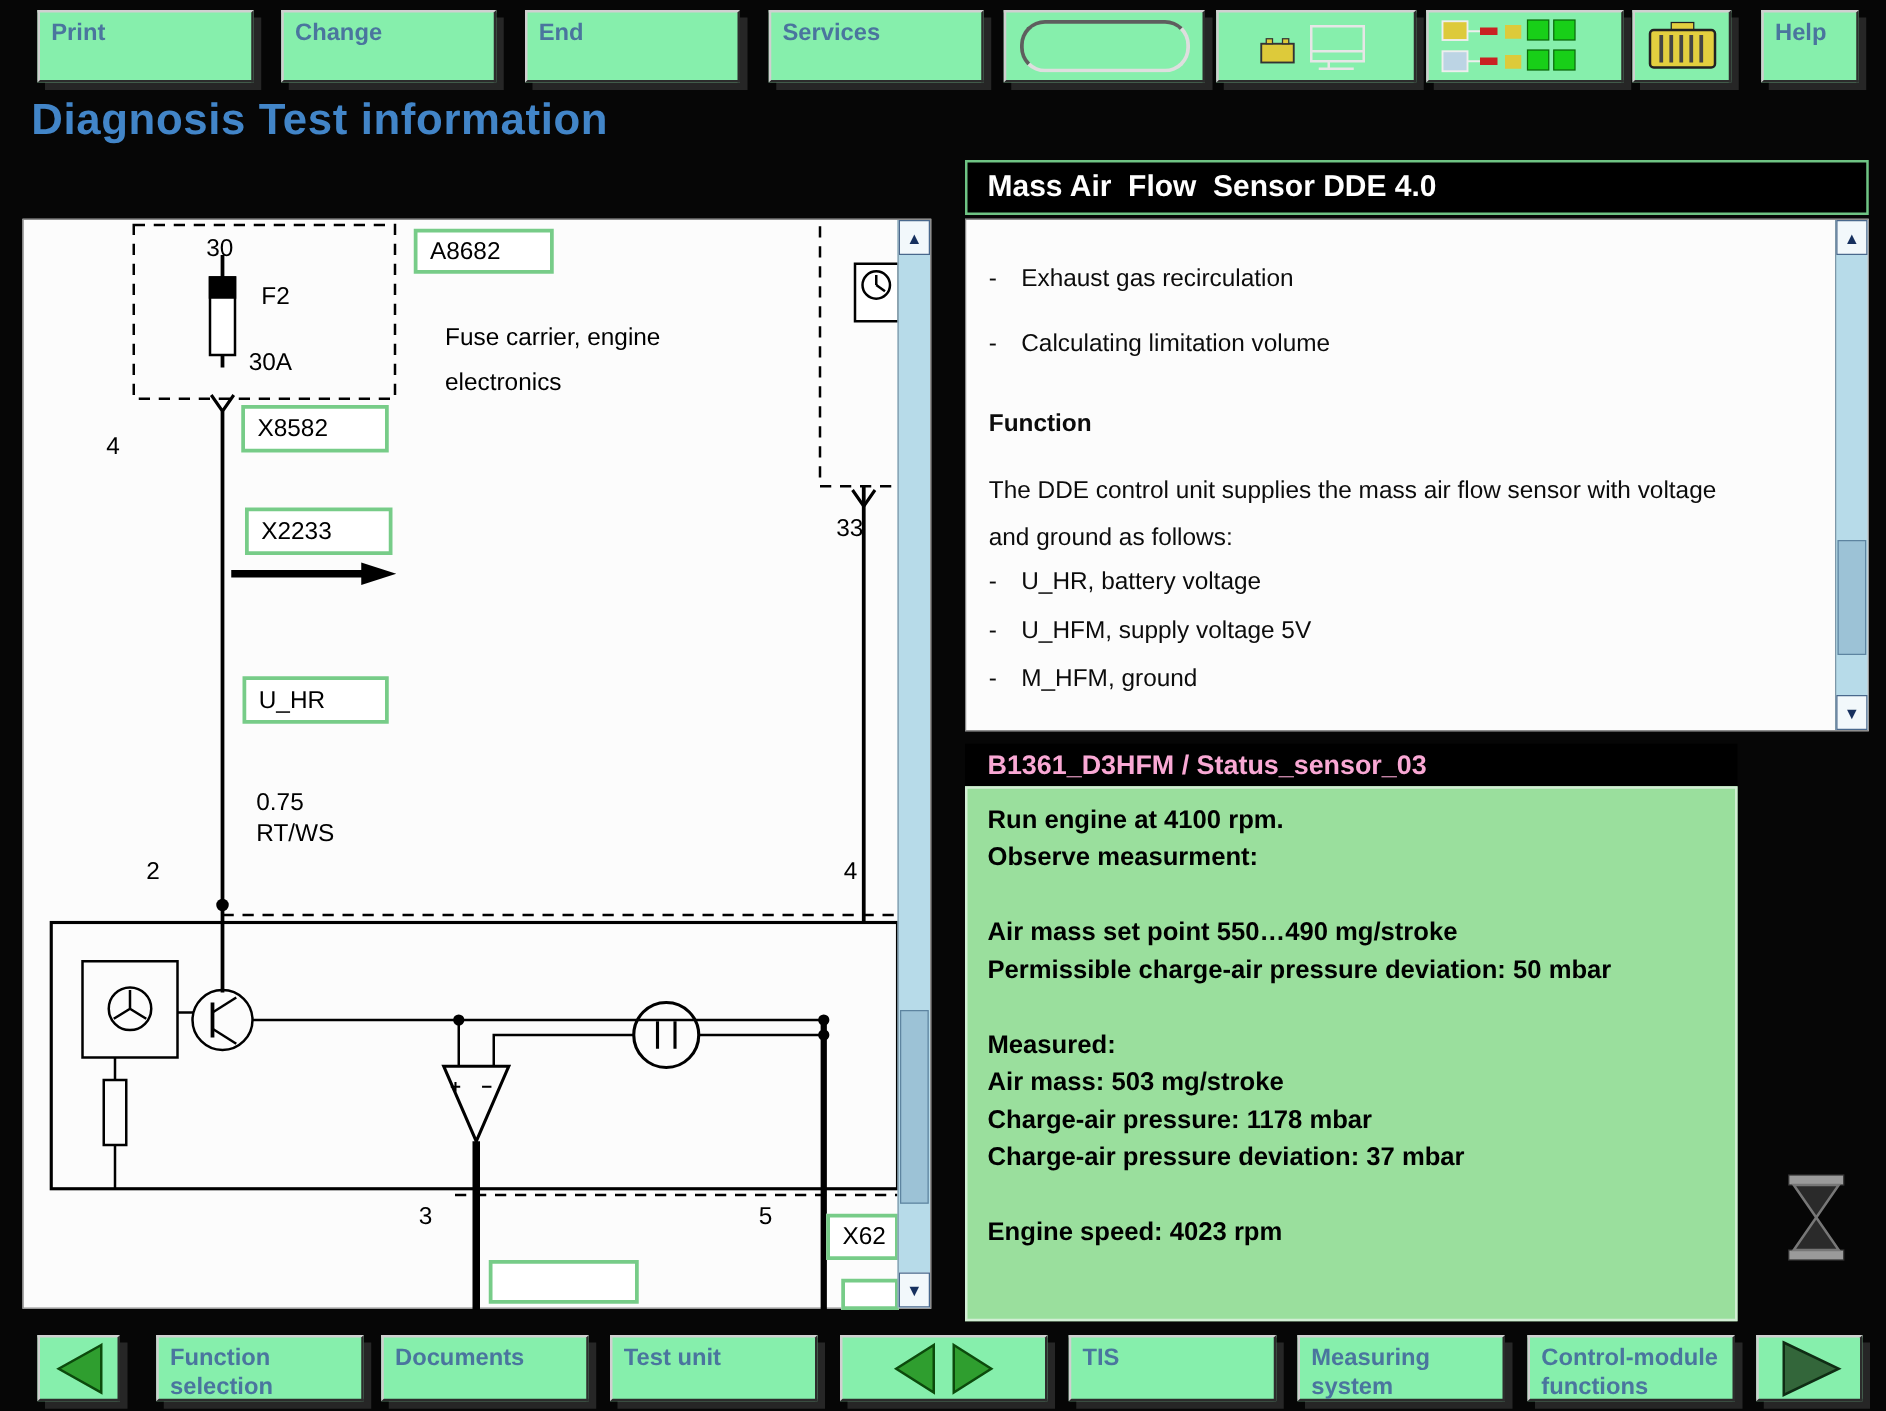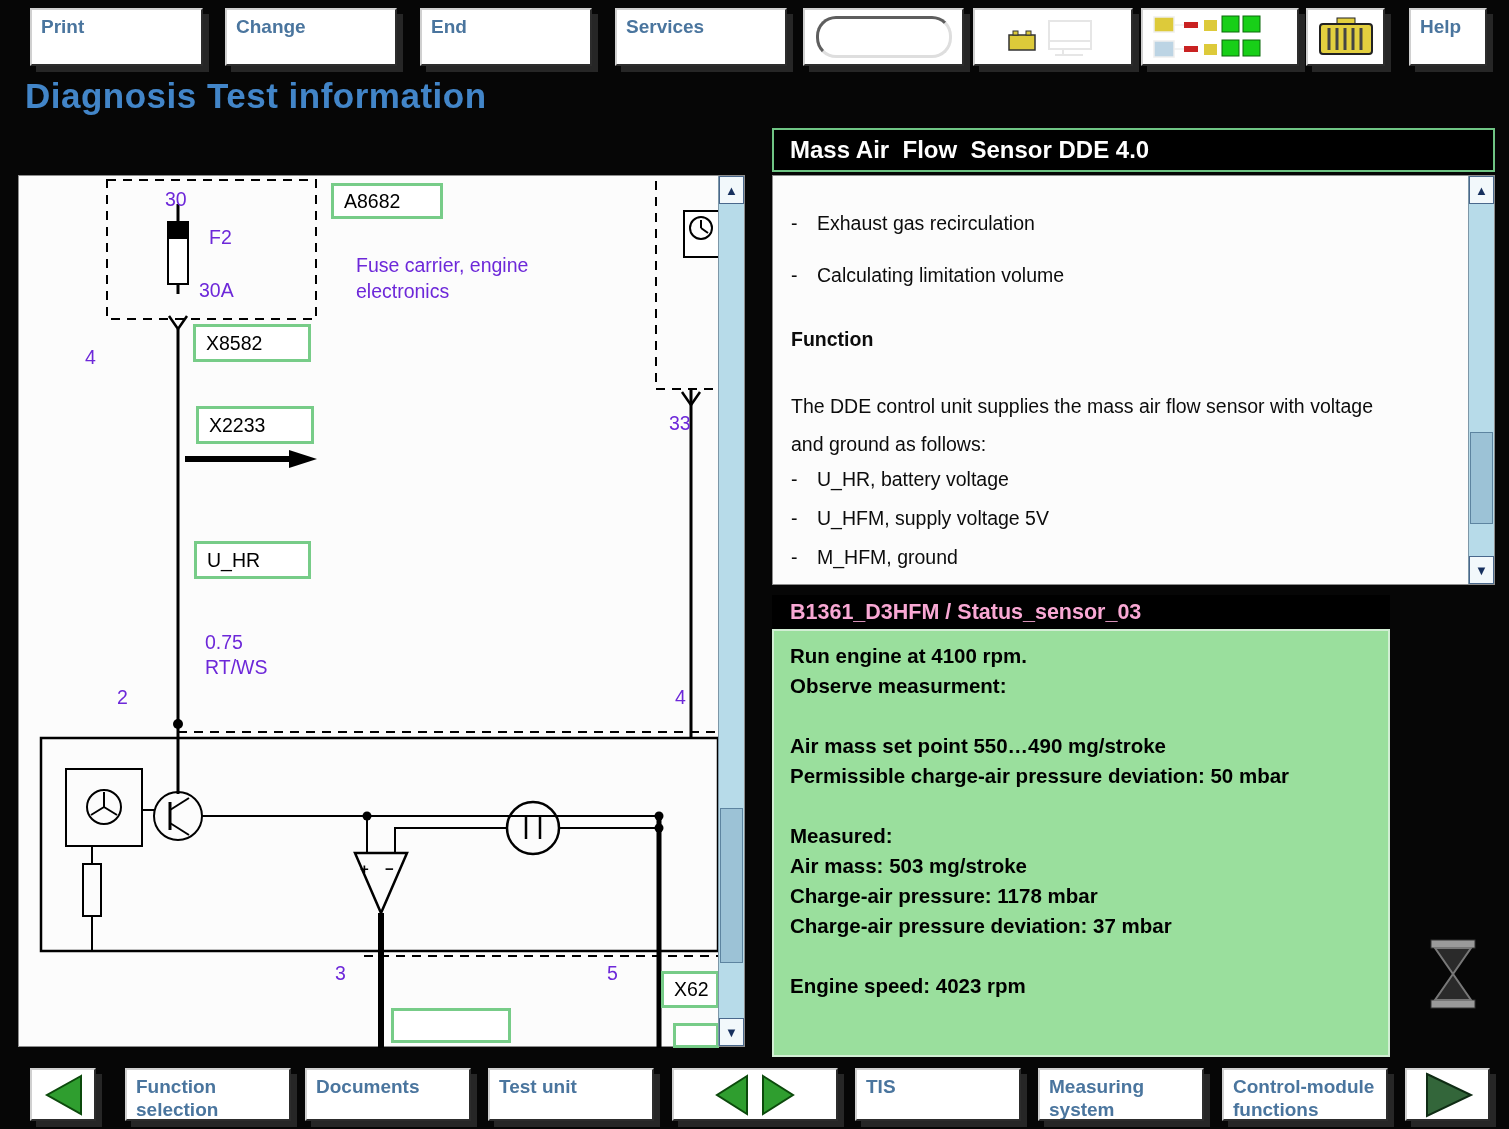--- a/index.html
+++ b/index.html
@@ -1,19 +1,19 @@
 <!DOCTYPE html>
 <html><head>
 <meta charset="utf-8">
 <style>
   html,body{margin:0;padding:0;background:#000;}
   #screen{position:relative;width:1509px;height:1129px;background:#060606;font-family:"Liberation Sans",sans-serif;overflow:hidden;}
 
   
-  .btn{position:absolute;background:#ffffff;
+  .btn{position:absolute;background:#86efac;
        border-top:2px solid #d0d0d0;border-left:2px solid #d0d0d0;
        border-right:2px solid #2c2c2c;border-bottom:2px solid #2c2c2c;
        box-shadow:6px 6px 0 #262626;box-sizing:border-box;
        color:#4a759e;font-weight:bold;font-size:19px;padding:5px 9px;line-height:1.22;cursor:default;overflow:hidden;}
   .icon-btn{display:flex;align-items:center;justify-content:center;padding:0;}
 
   .title{position:absolute;left:25px;top:76px;font-size:35px;font-weight:bold;color:#4285c8;letter-spacing:0.5px;}
 
   .panel-header{position:absolute;background:#000;border:2px solid #6fc484;box-sizing:border-box;
        color:#fff;font-weight:bold;font-size:24px;display:flex;align-items:center;padding-left:16px;white-space:pre;}
@@ -21,31 +21,31 @@
   .white-panel{position:absolute;background:#fcfcfc;border:1px solid #8d8d8d;box-sizing:border-box;}
 
   
   .scrollbar{position:absolute;top:0;right:0;width:26px;height:100%;background:#b7dbe9;border-left:1px solid #7d97a8;box-sizing:border-box;}
   .sb-btn{position:absolute;left:0;width:100%;height:28px;background:#f2f8fb;border:1px solid #49688c;box-sizing:border-box;
           display:flex;align-items:center;justify-content:center;font-size:13px;color:#16305e;}
   .sb-up{top:0}.sb-down{bottom:0}
   .sb-thumb{position:absolute;left:1px;width:23px;background:#9cc2d6;border:1px solid #5d84a0;box-sizing:border-box;}
 
   
-  .dlabel{position:absolute;font-size:19.5px;color:#6d28d9;white-space:pre;}
+  .dlabel{position:absolute;font-size:19.5px;color:#000000;white-space:pre;}
   .gbox{position:absolute;border:3px solid #77cc88;background:#fff;box-sizing:border-box;
         font-size:19.5px;color:#000;display:flex;align-items:center;padding-left:10px;overflow:hidden;}
 
   
   .info-text{position:absolute;left:0;top:0;right:26px;bottom:0;padding:34px 26px 0 18px;font-size:19.5px;color:#0c0c0c;}
   .bullet{display:flex;line-height:26px;}
   .bullet .bdash{width:26px;flex:0 0 26px;}
   #b2{margin-top:26px;}
   #fh{margin-top:40px;font-weight:bold;}
-  #p1{margin-top:36px;line-height:38px;}
+  #p1{margin-top:22px;line-height:38px;}
   #p2{line-height:38px;}
   #b3{margin-top:3px;}
   #b4,#b5{margin-top:13px;}
 
   
   .status-header{position:absolute;left:772px;top:595px;width:618px;height:34px;background:#000;color:#f9a8d4;
        font-weight:bold;font-size:21.5px;display:flex;align-items:center;padding-left:18px;box-sizing:border-box;white-space:pre;}
   .status-box{position:absolute;left:772px;top:629px;width:618px;height:428px;background:#9adf9d;border:2px solid #d2eed4;
        box-sizing:border-box;padding:10px 84px 0 16px;font-weight:bold;font-size:20.5px;color:#000;}
   .status-line{line-height:30px;}
@@ -185,21 +185,21 @@
       </g>
       <g font-size="15" font-weight="bold" fill="#000" stroke="none">
         <text x="341" y="698">+</text>
         <text x="366" y="698">−</text>
       </g>
     </svg>
 
     <div class="dlabel" style="left:146px;top:12px">30</div>
     <div class="dlabel" style="left:190px;top:50px">F2</div>
     <div class="dlabel" style="left:180px;top:103px">30A</div>
-    <div class="dlabel" style="left:337px;top:76px;width:195px;white-space:normal;line-height:26px">Fuse carrier, engine electronics</div>
+    <div class="dlabel" style="left:337px;top:76px;width:195px;white-space:normal;line-height:36px">Fuse carrier, engine electronics</div>
     <div class="dlabel" style="left:66px;top:170px">4</div>
     <div class="dlabel" style="left:650px;top:236px">33</div>
     <div class="dlabel" style="left:186px;top:455px">0.75</div>
     <div class="dlabel" style="left:186px;top:480px">RT/WS</div>
     <div class="dlabel" style="left:98px;top:510px">2</div>
     <div class="dlabel" style="left:656px;top:510px">4</div>
     <div class="dlabel" style="left:316px;top:786px">3</div>
     <div class="dlabel" style="left:588px;top:786px">5</div>
 
     <div class="gbox" style="left:312px;top:7px;width:112px;height:36px">A8682</div>

